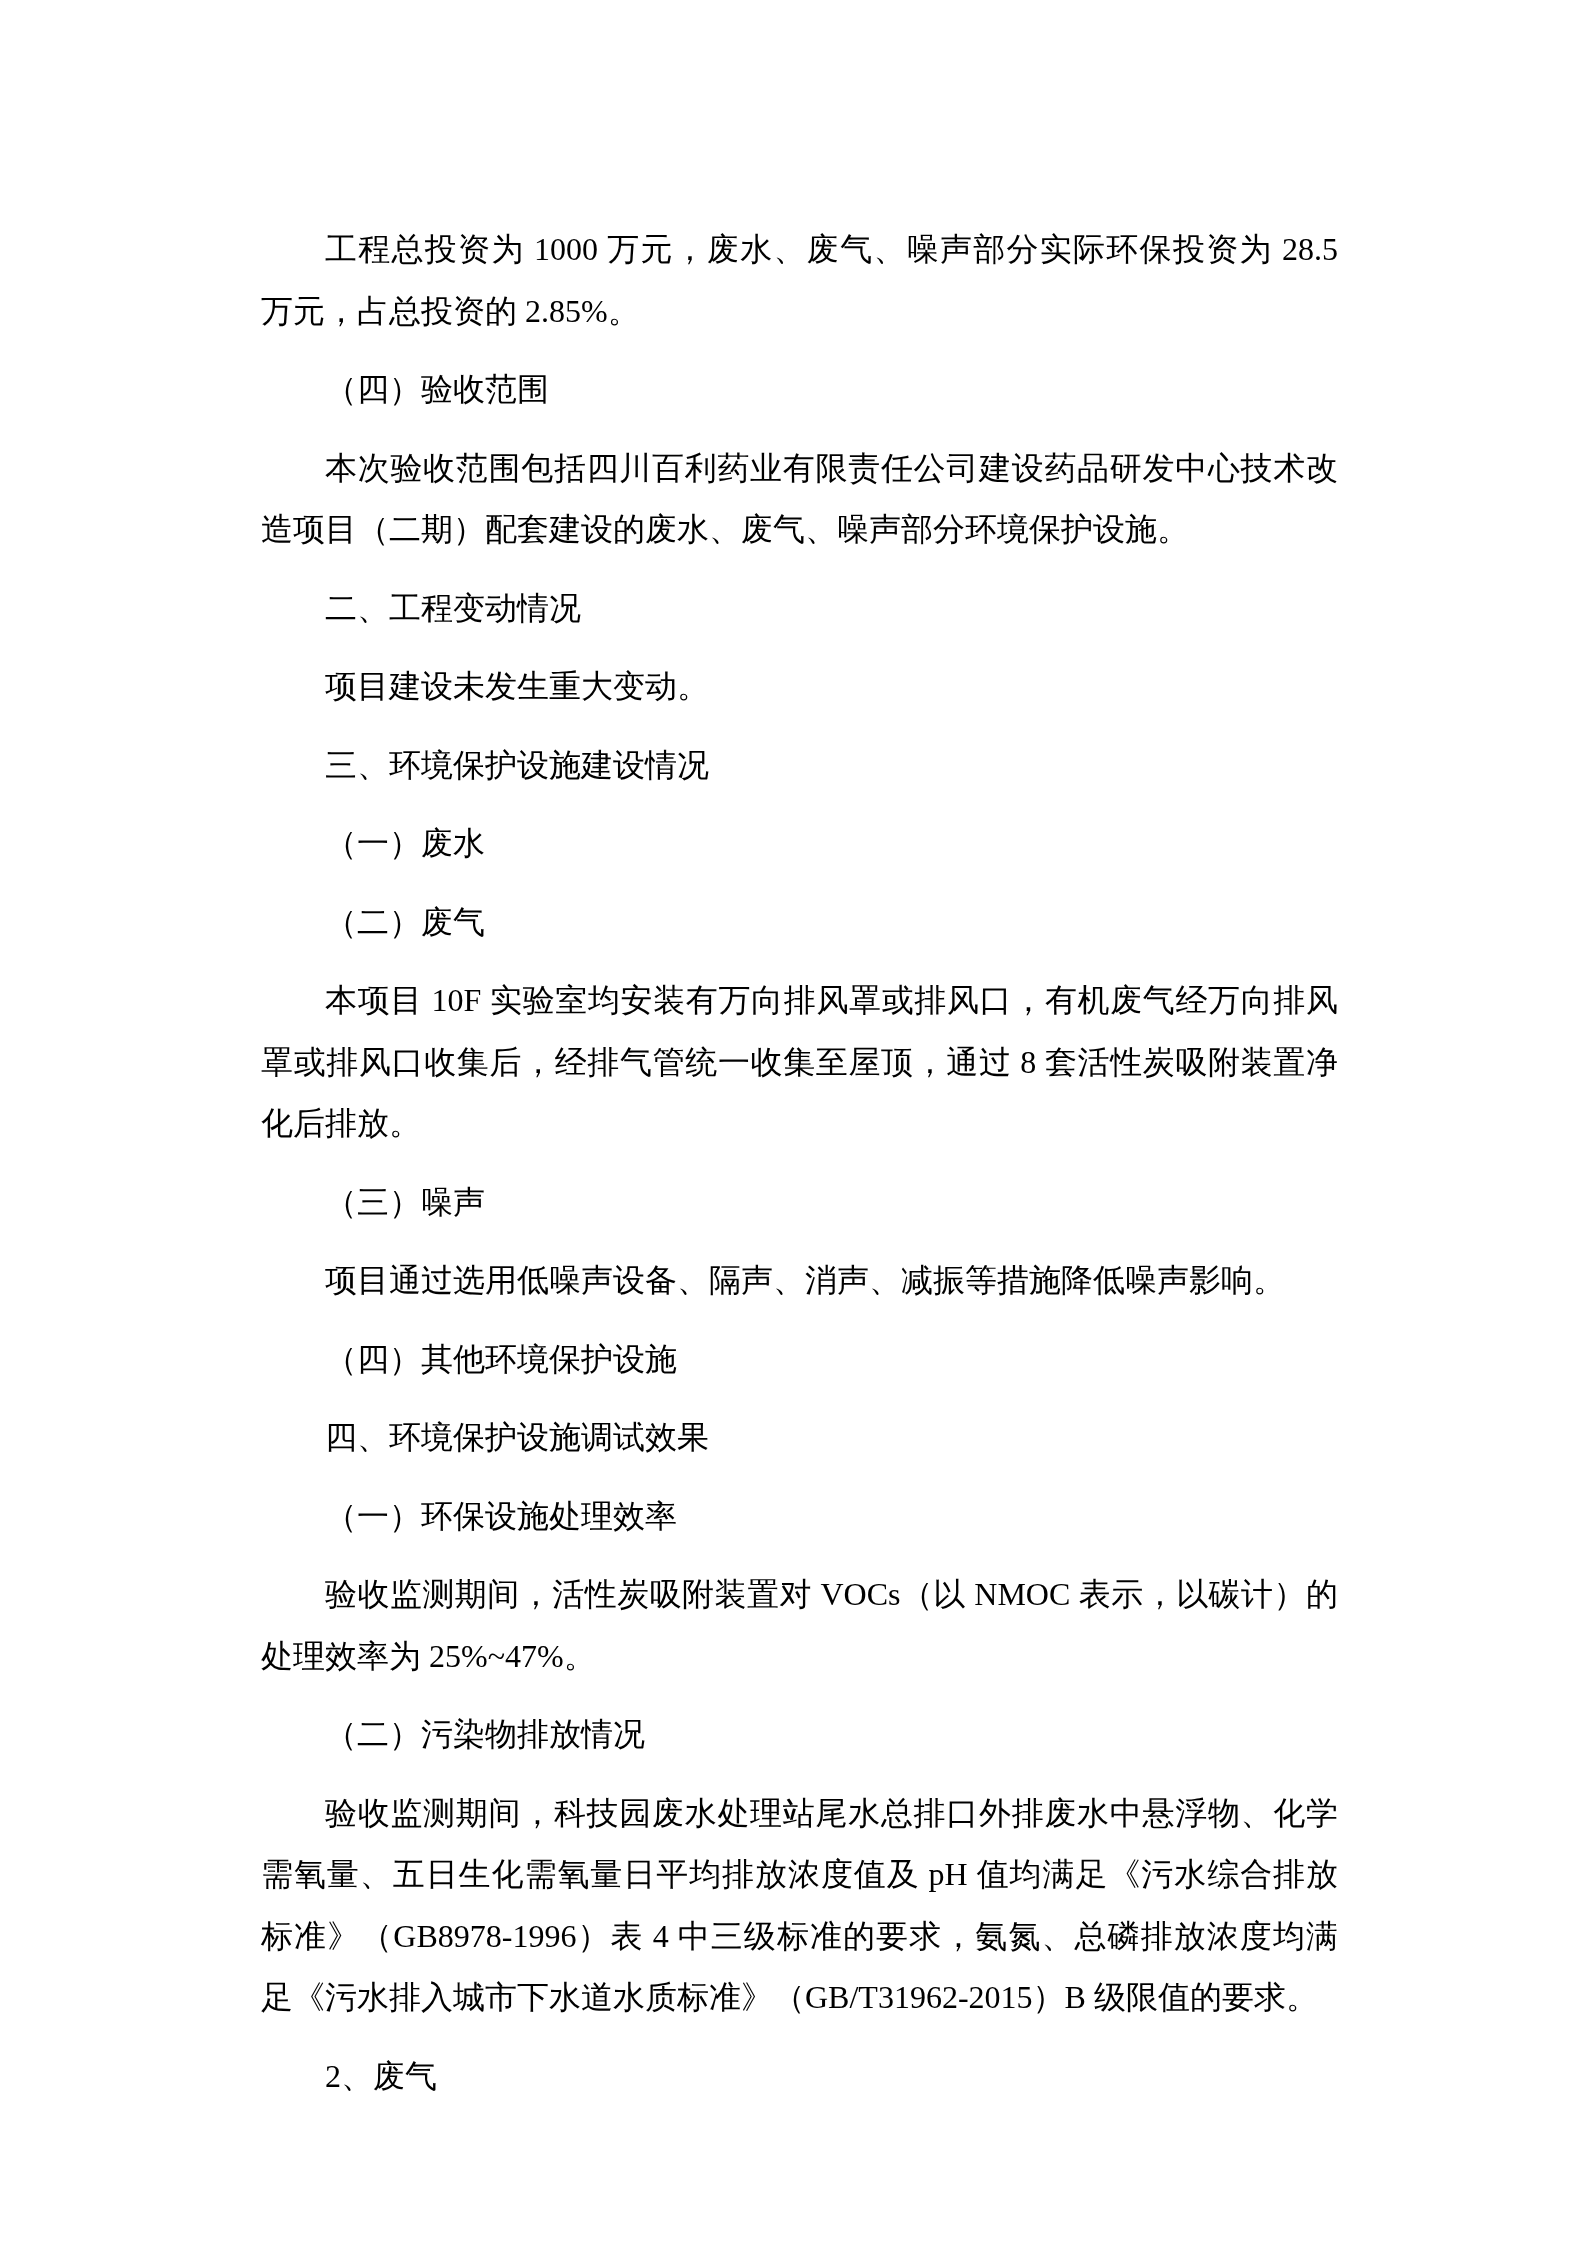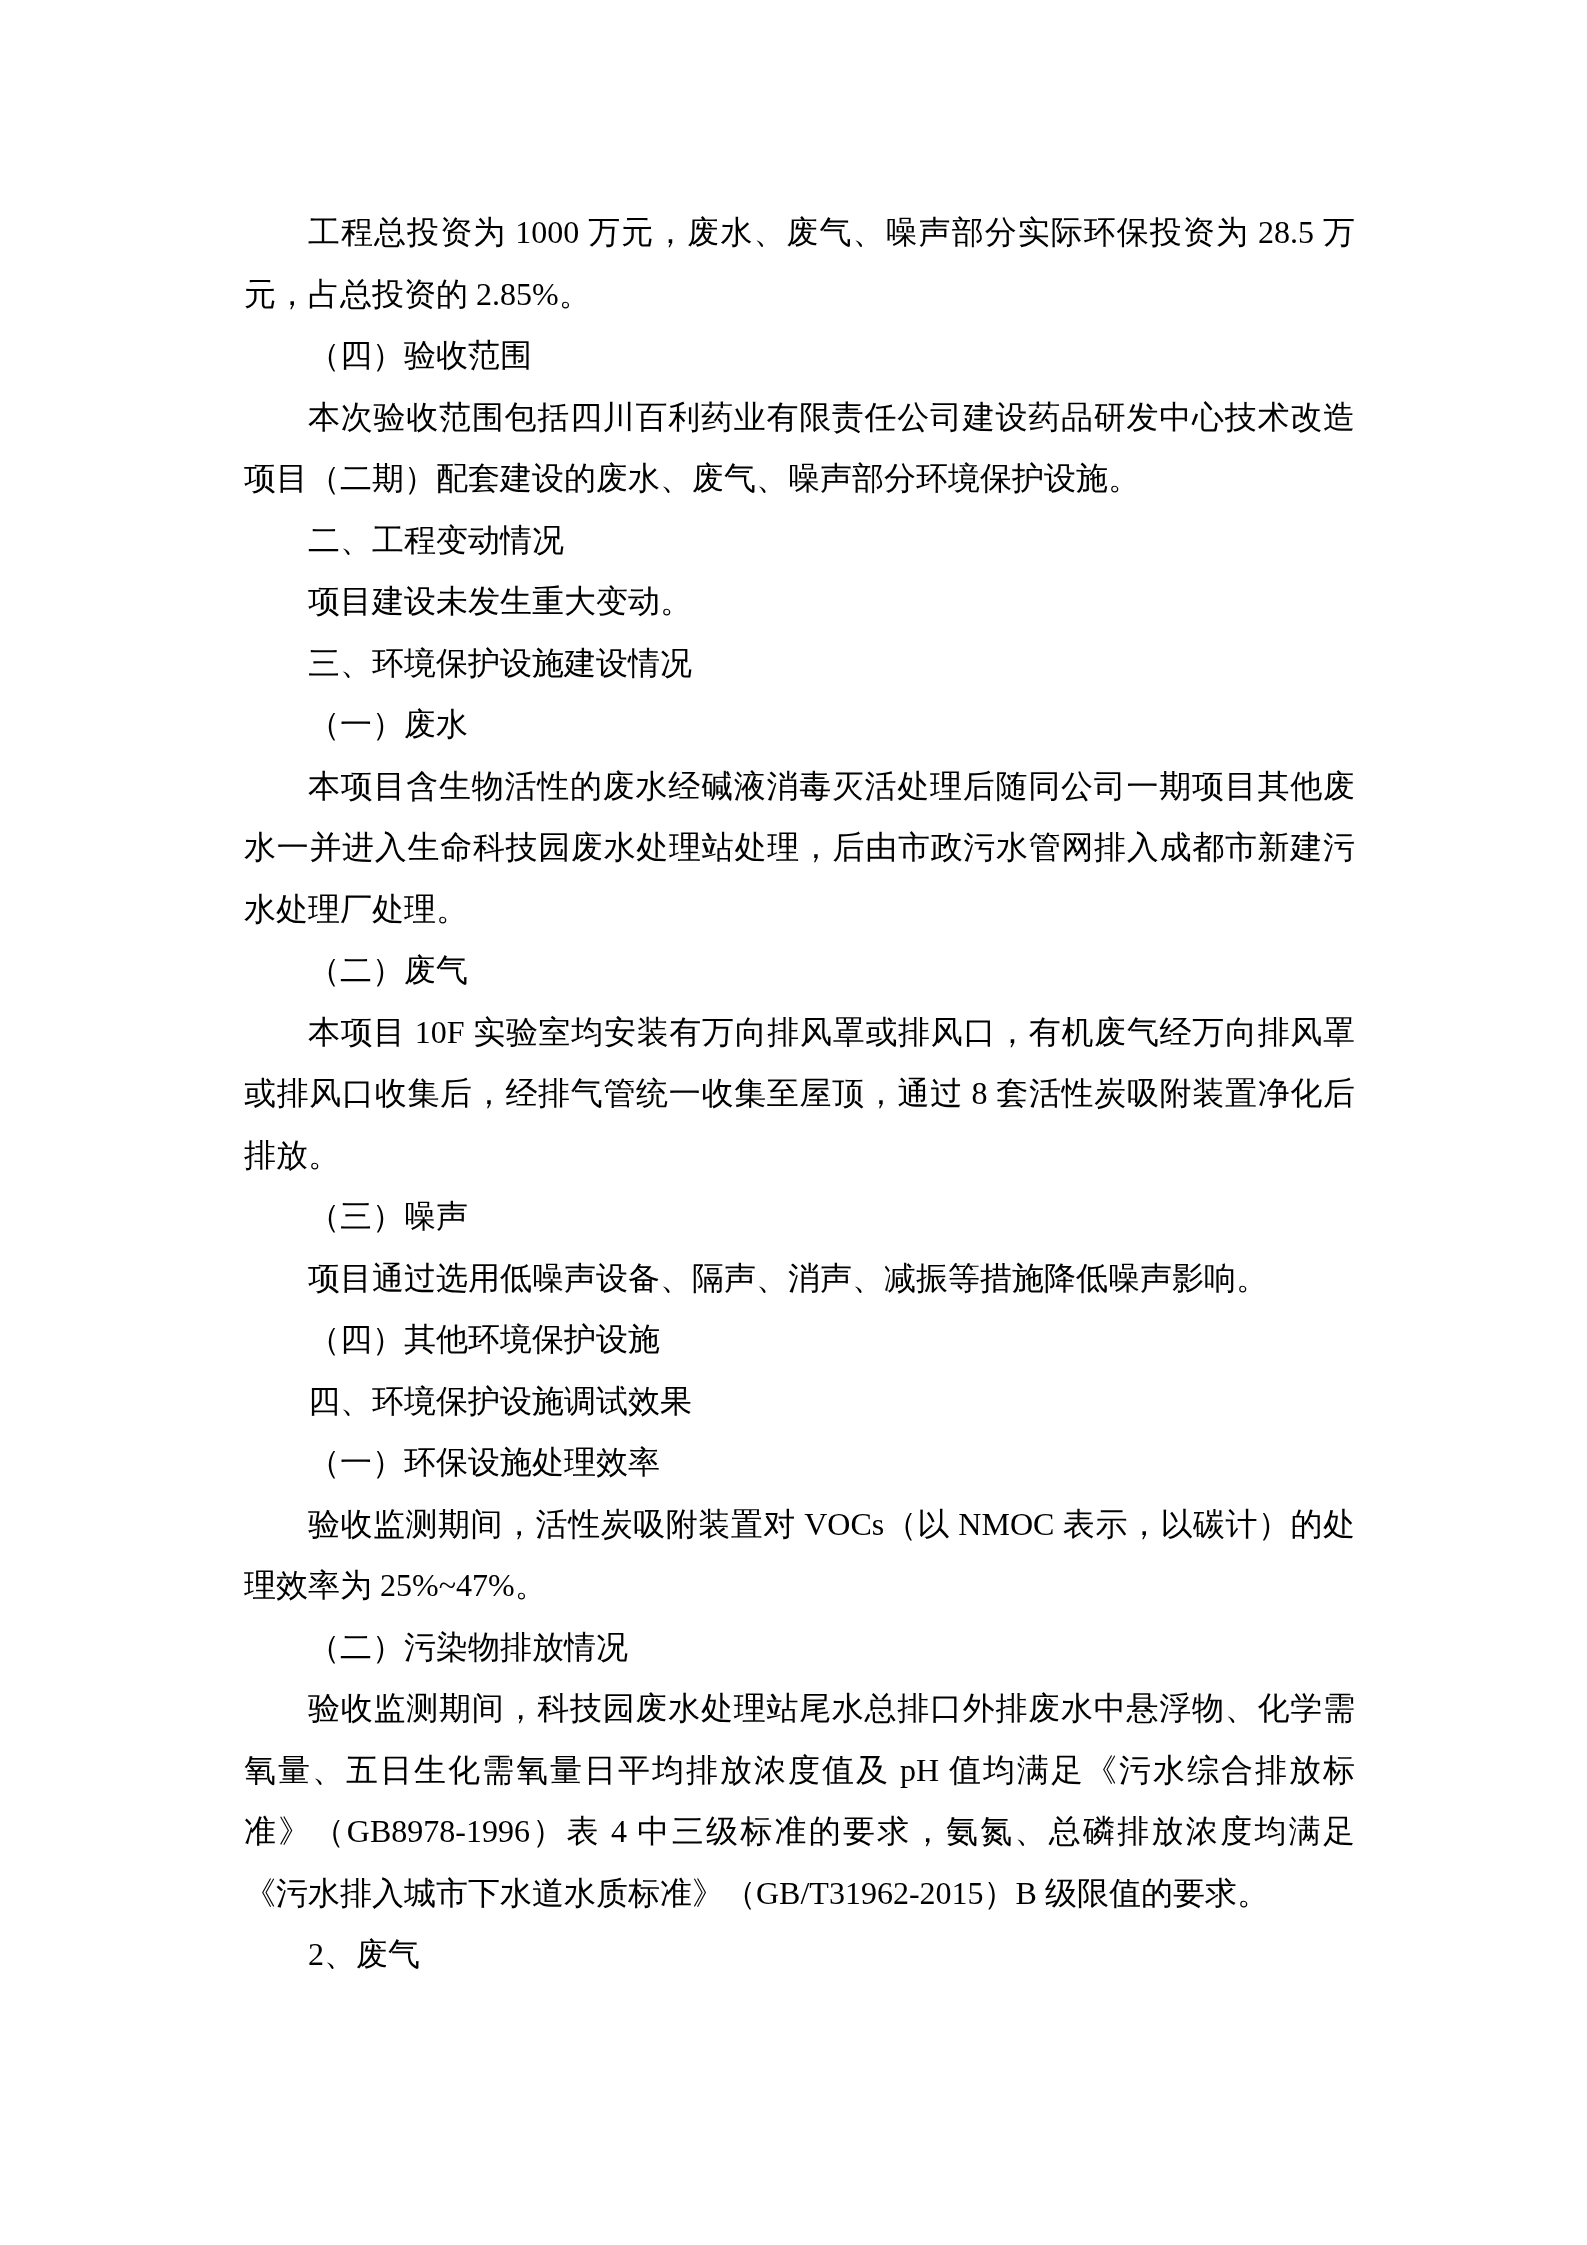--- a/index.html
+++ b/index.html
@@ -18,21 +18,21 @@
     background: #ffffff;
     overflow: hidden;
   }
   .content {
     position: absolute;
     left: 244px;
     top: 202px;
     width: 1111px;
   }
   .content p {
-    margin: 0;
+    margin: 17px;
     padding: 0;
     font-family: "Liberation Serif", "DejaVu Serif", serif;
     font-size: 32px;
     line-height: 61.5px;
     color: #000000;
     text-indent: 2em;
     white-space: normal;
   }
   p.body {
     text-align: justify;
@@ -46,21 +46,20 @@
 
 <div class="page">
   <div class="content">
     <p class="body">工程总投资为 1000 万元，废水、废气、噪声部分实际环保投资为 28.5 万元，占总投资的 2.85%。</p>
     <p class="sub">（四）验收范围</p>
     <p class="body">本次验收范围包括四川百利药业有限责任公司建设药品研发中心技术改造项目（二期）配套建设的废水、废气、噪声部分环境保护设施。</p>
     <p class="heading">二、工程变动情况</p>
     <p class="body">项目建设未发生重大变动。</p>
     <p class="heading">三、环境保护设施建设情况</p>
     <p class="sub">（一）废水</p>
-    <p class="body">本项目含生物活性的废水经碱液消毒灭活处理后随同公司一期项目其他废水一并进入生命科技园废水处理站处理，后由市政污水管网排入成都市新建污水处理厂处理。</p>
     <p class="sub">（二）废气</p>
     <p class="body">本项目 10F 实验室均安装有万向排风罩或排风口，有机废气经万向排风罩或排风口收集后，经排气管统一收集至屋顶，通过 8 套活性炭吸附装置净化后排放。</p>
     <p class="sub">（三）噪声</p>
     <p class="body">项目通过选用低噪声设备、隔声、消声、减振等措施降低噪声影响。</p>
     <p class="sub">（四）其他环境保护设施</p>
     <p class="heading">四、环境保护设施调试效果</p>
     <p class="sub">（一）环保设施处理效率</p>
     <p class="body">验收监测期间，活性炭吸附装置对 VOCs（以 NMOC 表示，以碳计）的处理效率为 25%~47%。</p>
     <p class="sub">（二）污染物排放情况</p>
     <p class="body">验收监测期间，科技园废水处理站尾水总排口外排废水中悬浮物、化学需氧量、五日生化需氧量日平均排放浓度值及 pH 值均满足《污水综合排放标准》（GB8978-1996）表 4 中三级标准的要求，氨氮、总磷排放浓度均满足《污水排入城市下水道水质标准》（GB/T31962-2015）B 级限值的要求。</p>

